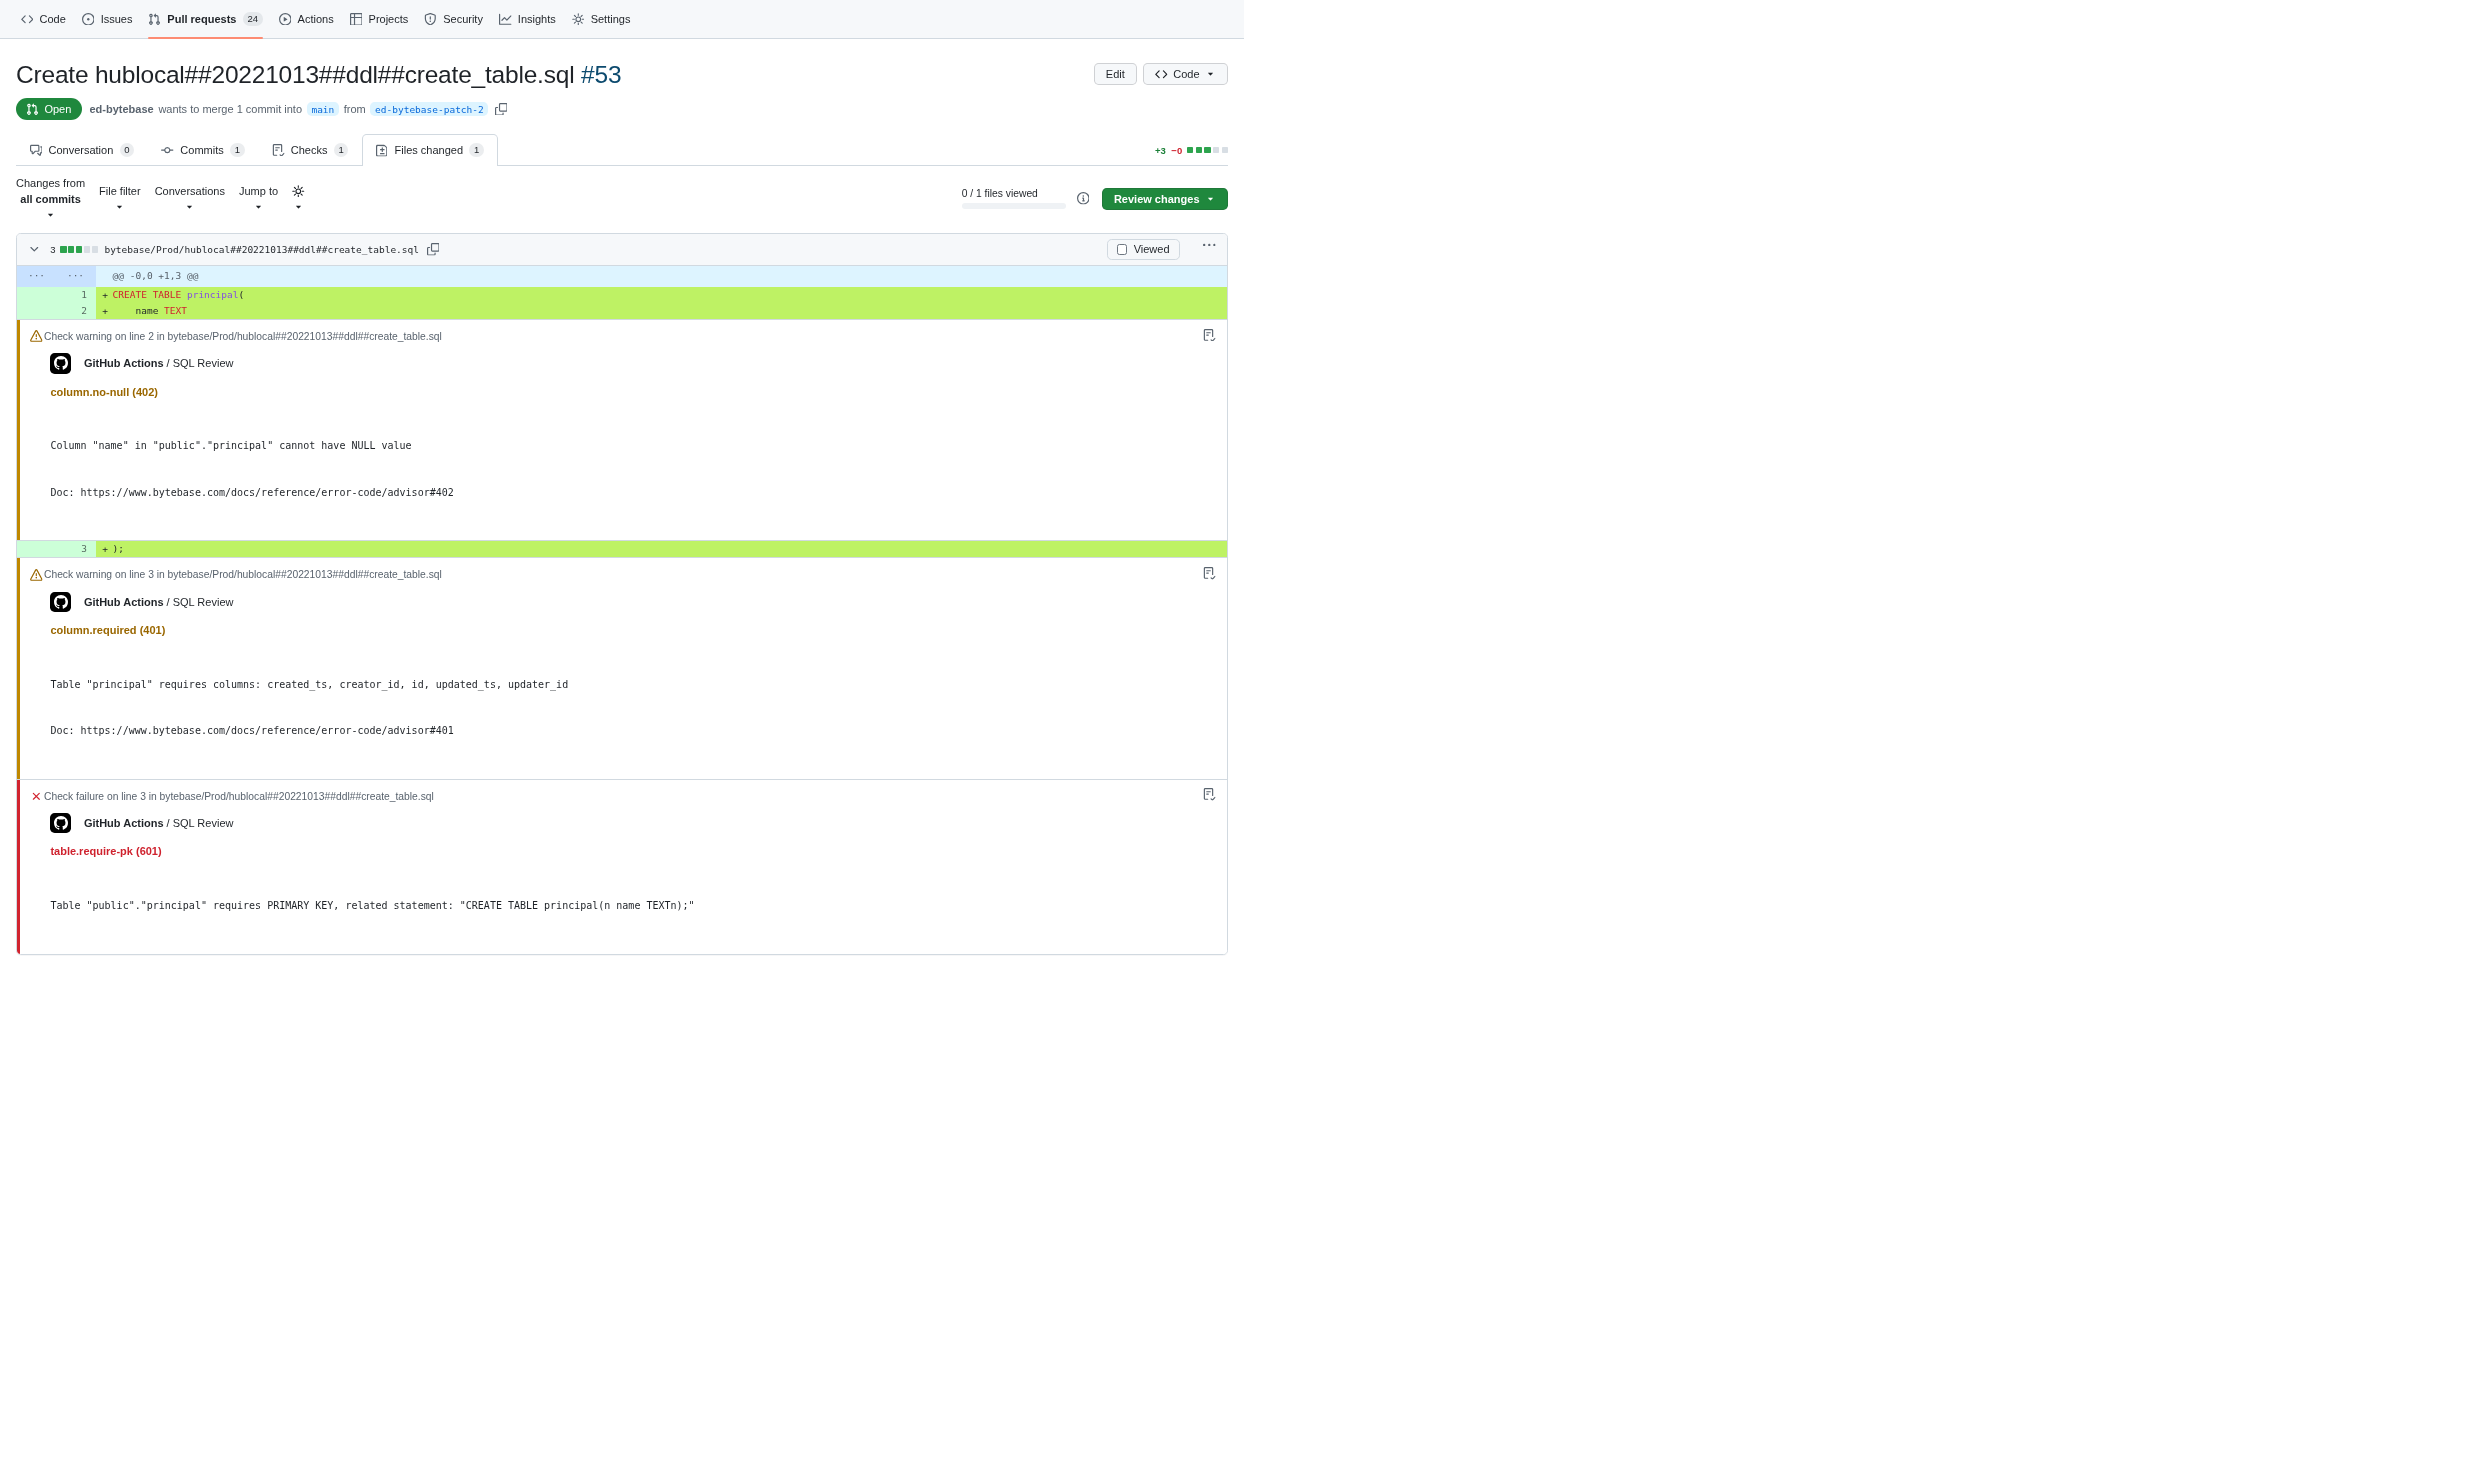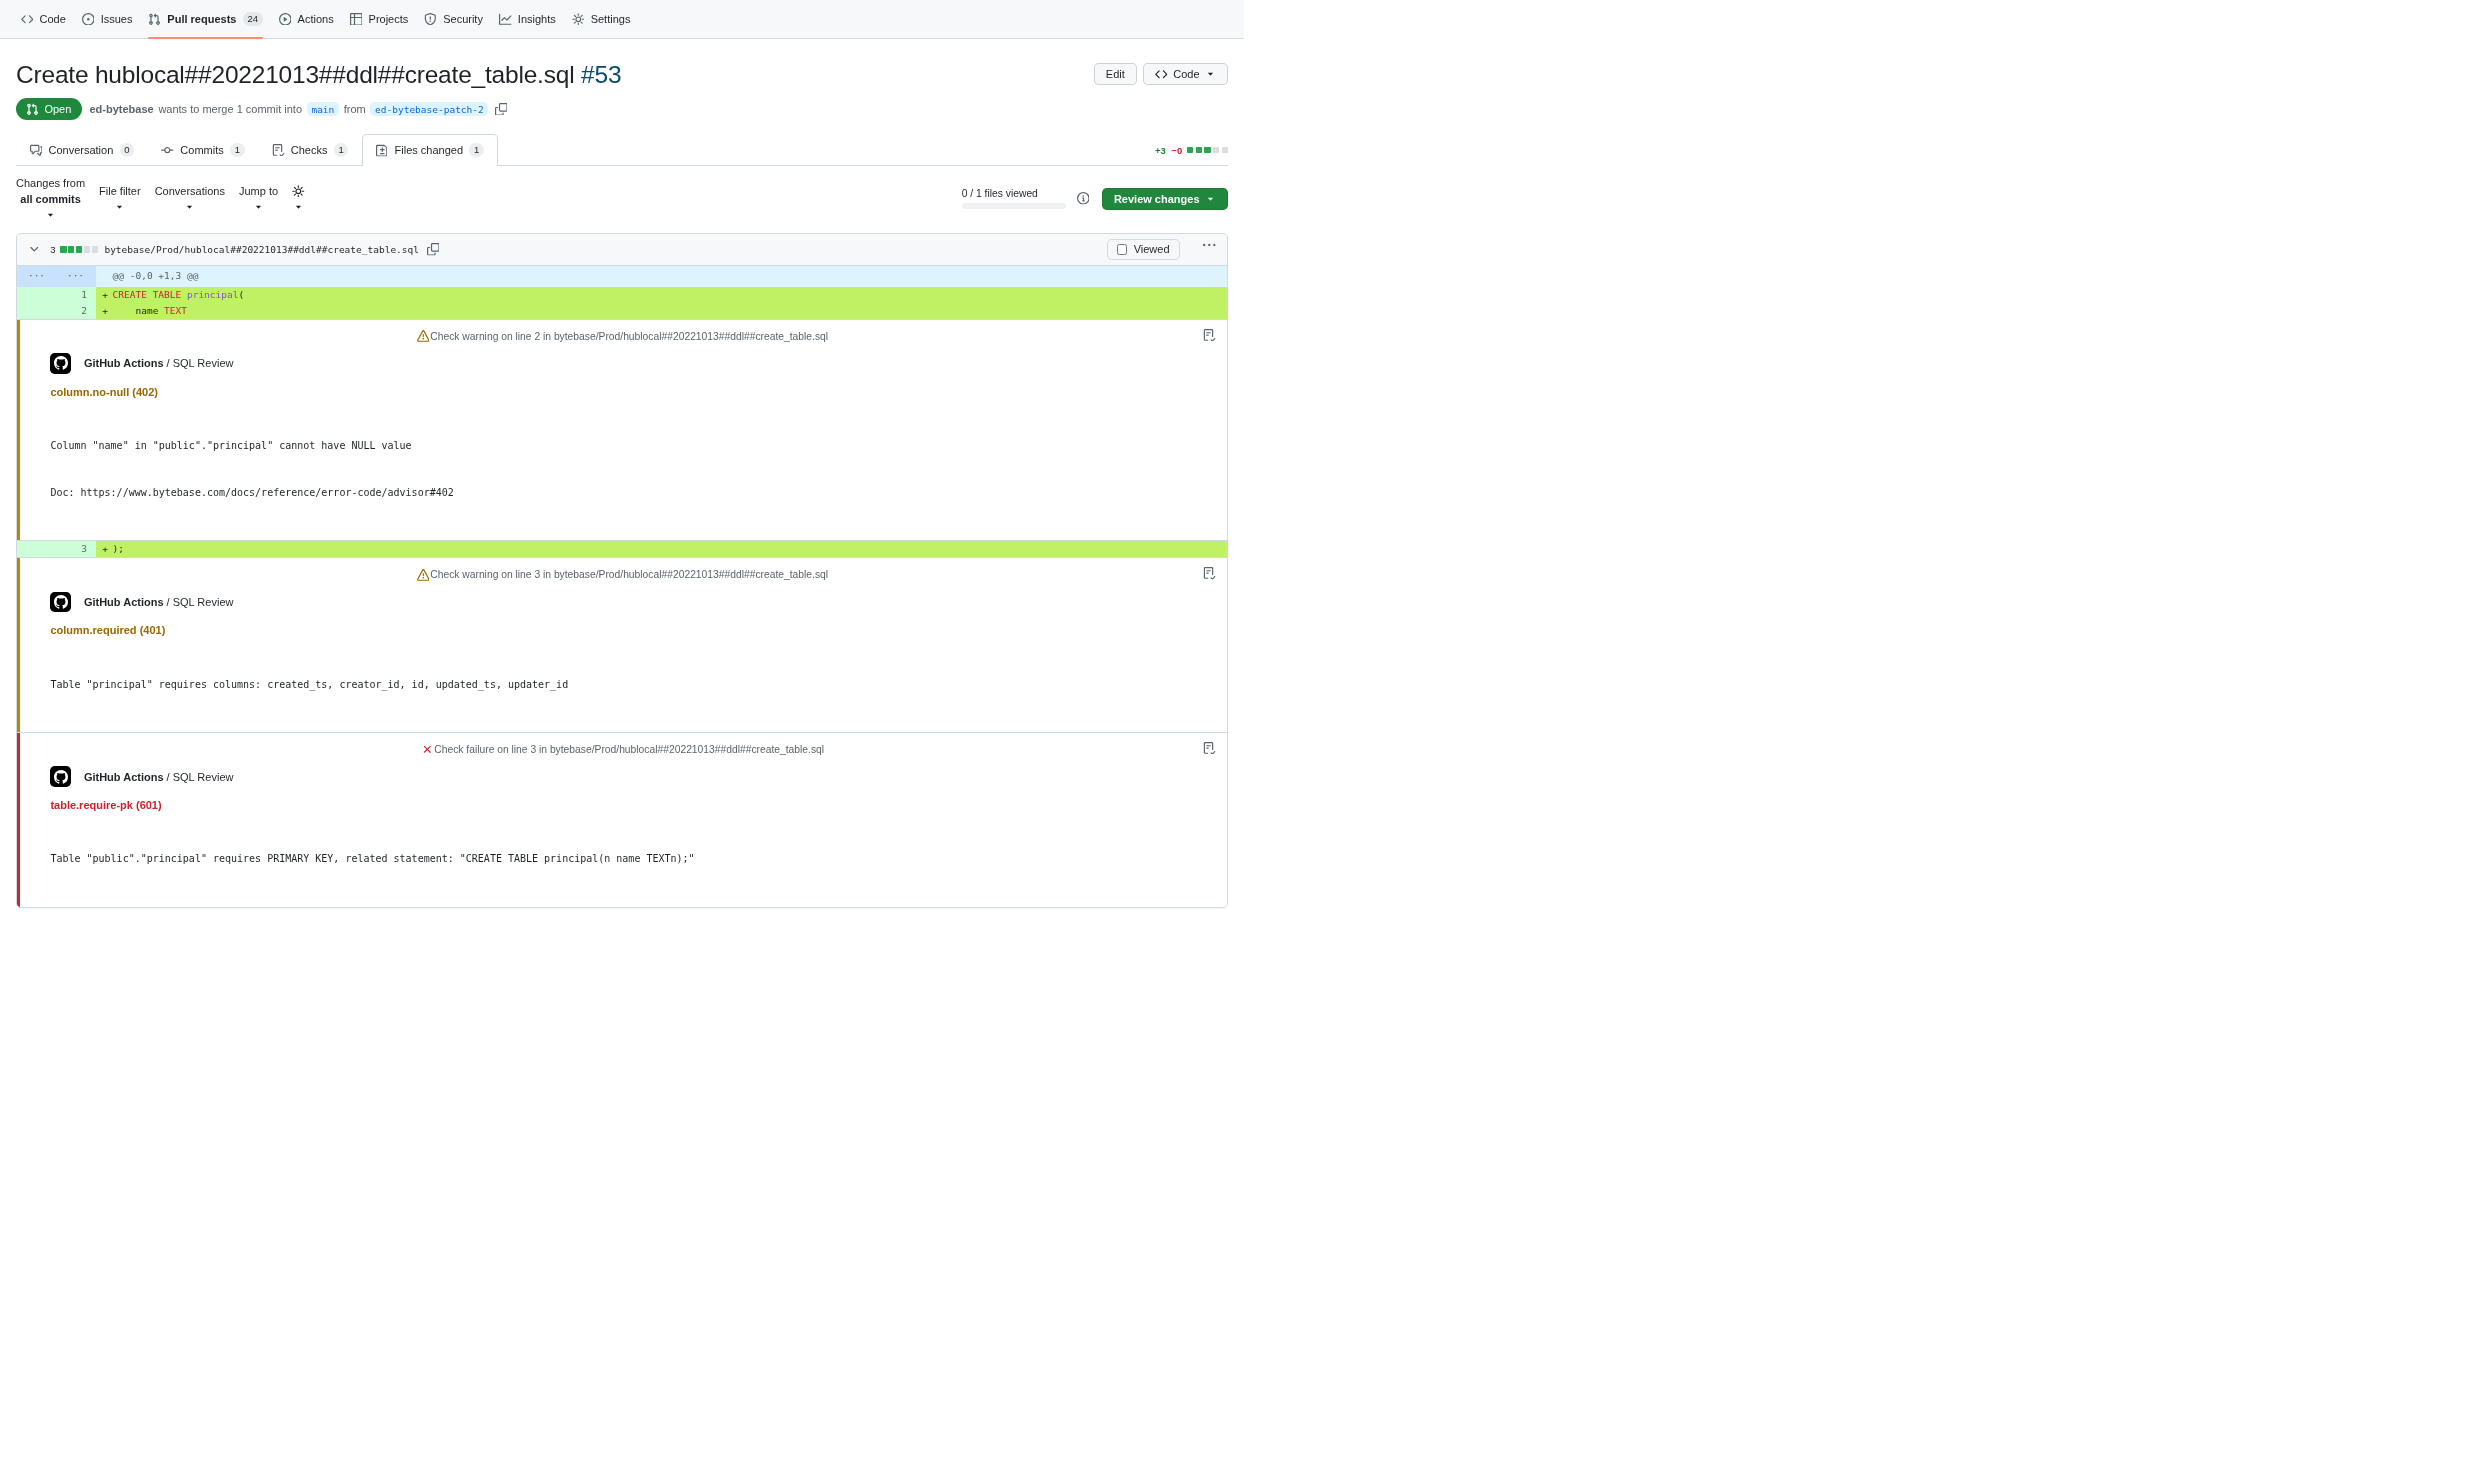--- a/index.html
+++ b/index.html
@@ -87,21 +87,21 @@
   .row-add .code { background:#bef264; }
   .row-add .gutter { background:#ccffd8; }
   .tok-k { color:#cf222e; } .tok-e { color:#8250df; } .tok-p { color:#1f2328; }
 
   
   .annotation { position:relative; background:#fff; border-top:0.8px solid #d1d9e0; padding:10.3px 12.6px 11px 13.4px; }
   .annotation.b-bottom { border-bottom:0.8px solid #d1d9e0; }
   .annotation::before { content:""; position:absolute; left:0; top:0; bottom:0; width:3.2px; }
   .annotation.warning::before { background:#bf8700; }
   .annotation.danger::before { background:#d1242f; }
-  .ann-header { display:flex; align-items:center; gap:1px; font-size:10.3px; color:#59636e;justify-content:center; }
+  .ann-header { display:flex; align-items:center; gap:1px; font-size:10.3px; color:#59636e; }
   .ann-header .sev { flex:0 0 auto; }
   .sev-warning { color:#9a6700; } .sev-danger { color:#d1242f; }
   .ann-app { display:flex; align-items:center; gap:13px; margin:10.3px 0 0 20px; font-size:11px; color:#1f2328; }
   .gh-avatar { width:20.5px; height:20.5px; background:#000; border-radius:4.7px; display:flex; align-items:center; justify-content:center; }
   .ann-rule { margin:12px 0 0 20px; font-size:11px; font-weight:700; }
   .rule-warning { color:#9a6700; } .rule-danger { color:#cf222e; }
   .ann-msg { margin:12.6px 0 0 20px; font-family:"DejaVu Sans Mono","Liberation Mono",monospace; font-size:10px; color:#1f2328; line-height:1.45; white-space:pre-wrap; }
   .ann-doc { margin-top:3.2px; }
   .ann-action { position:absolute; top:8.7px; right:11px; color:#59636e; cursor:pointer; }
 </style>
@@ -518,20 +518,21 @@
         <span class="gh-avatar">
             <svg width="14" height="14" style="color:#fff" viewBox="0 0 18 18">
               <use href="#i-octocat"></use>
             </svg>
           </span>
         <span><b>GitHub Actions</b><span> / SQL Review</span></span>
       </div>
       <div class="ann-rule rule-warning">column.required (401)</div>
       <div class="ann-msg">
         <div>Table "principal" requires columns: created_ts, creator_id, id, updated_ts, updater_id</div>
+        <div class="ann-doc">Doc: https://www.bytebase.com/docs/reference/error-code/advisor#401</div>
       </div>
       <span class="ann-action">
           <svg width="12.6" height="12.6" viewBox="0 0 16 16">
             <use href="#i-checklist"></use>
           </svg>
         </span>
     </div>
 
     <div class="annotation danger">
       <div class="ann-header">

